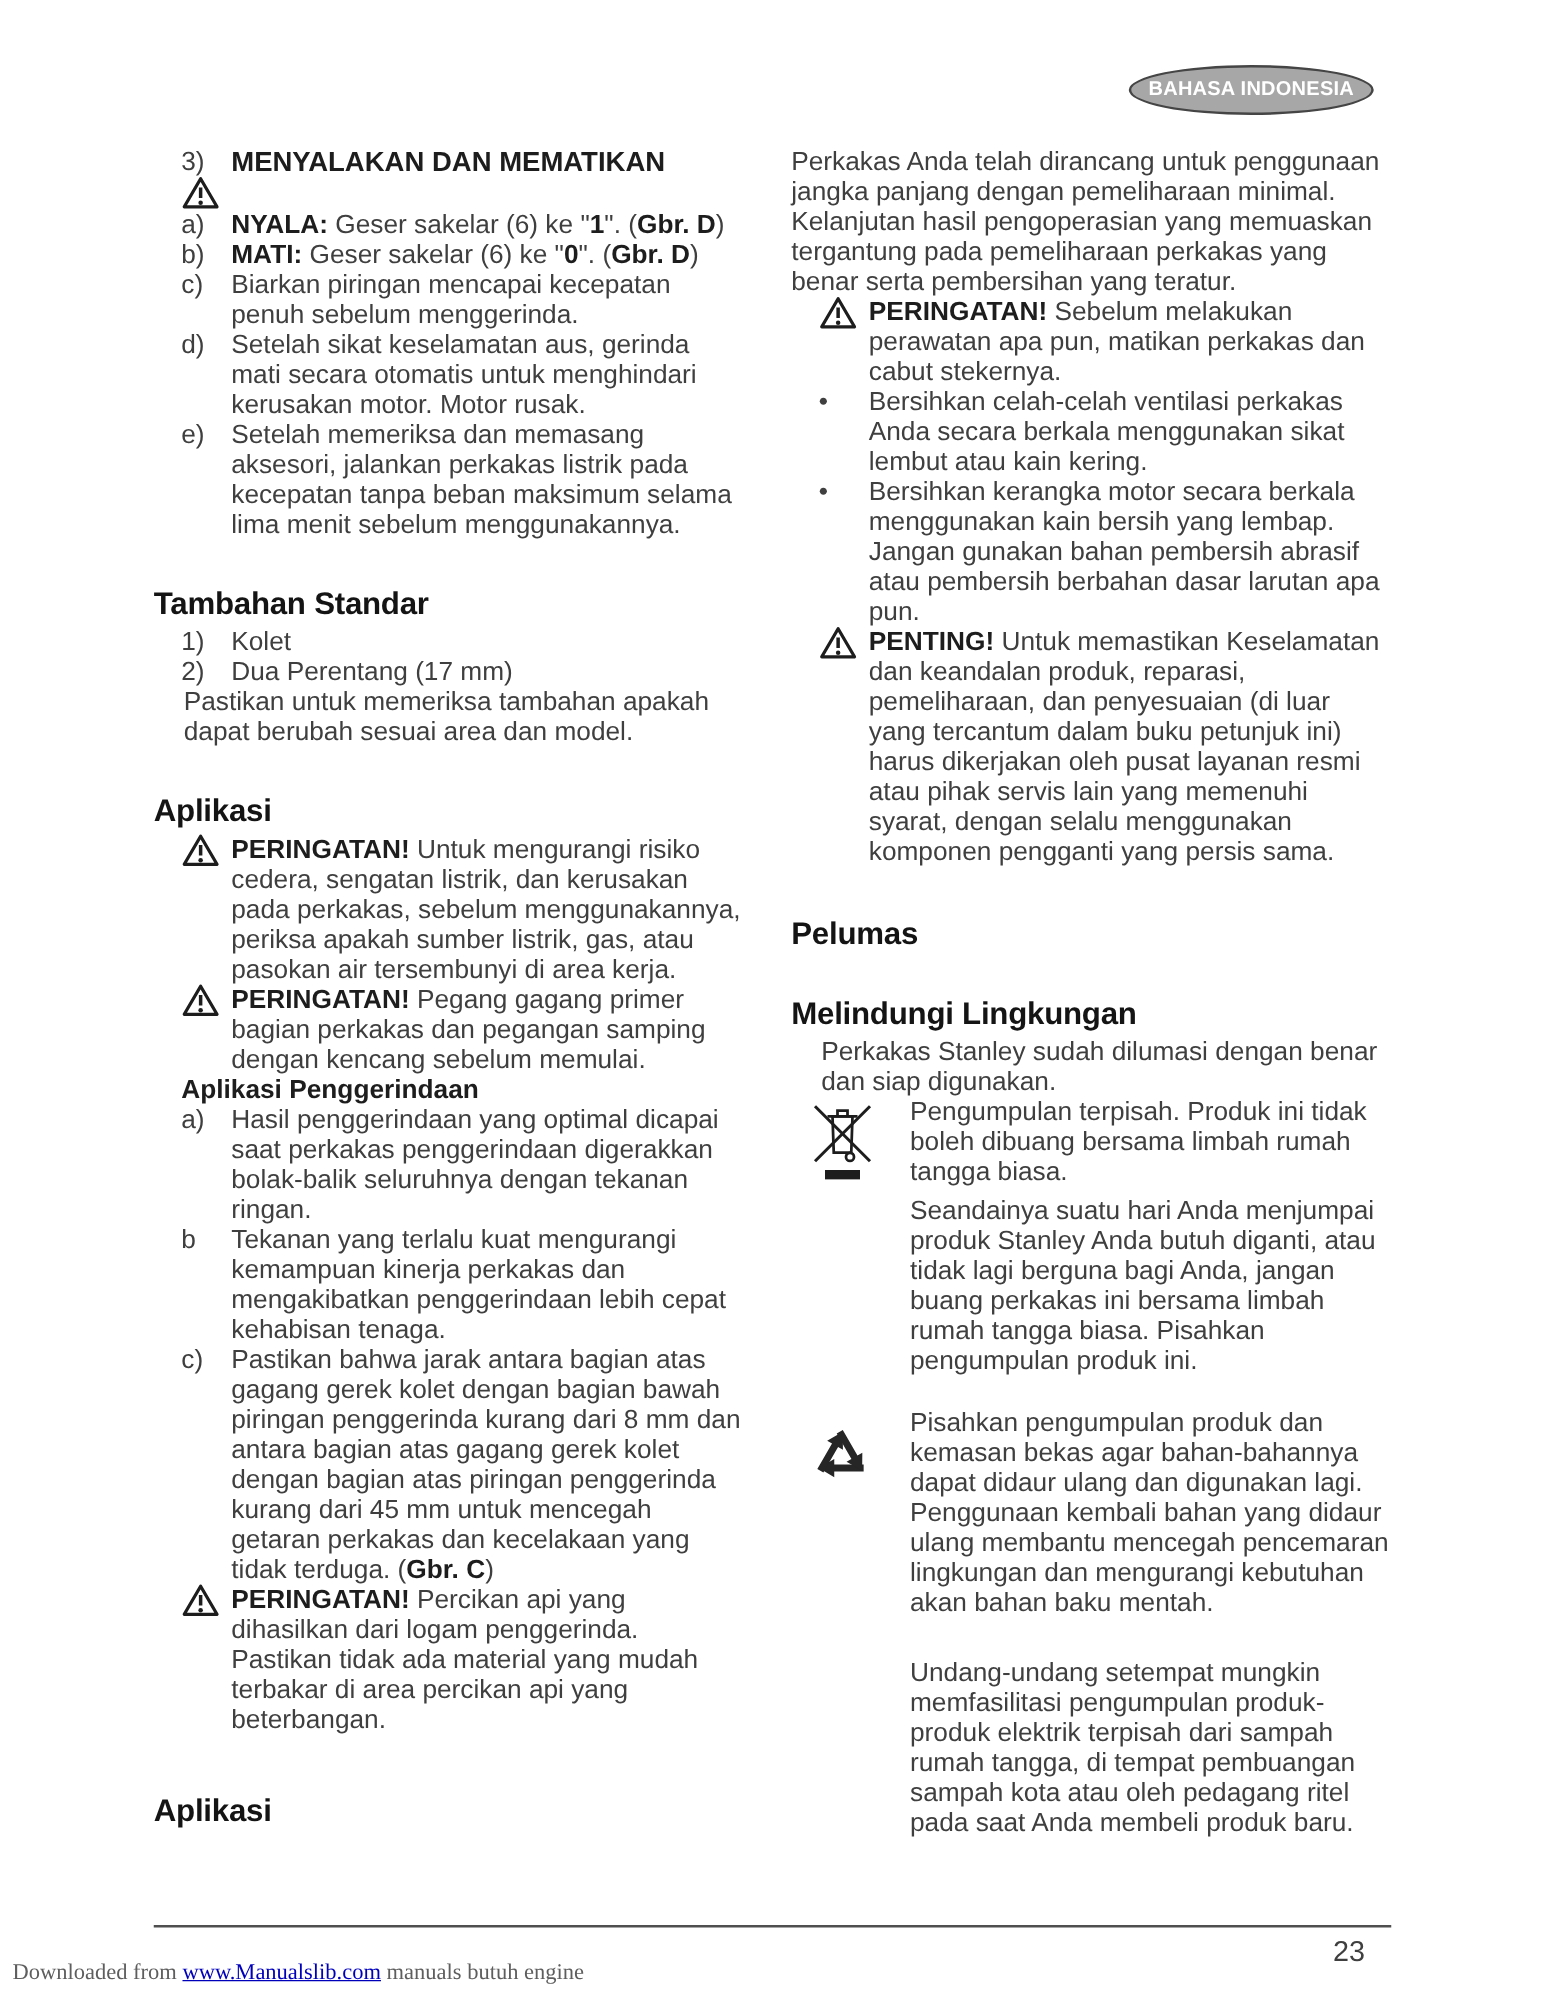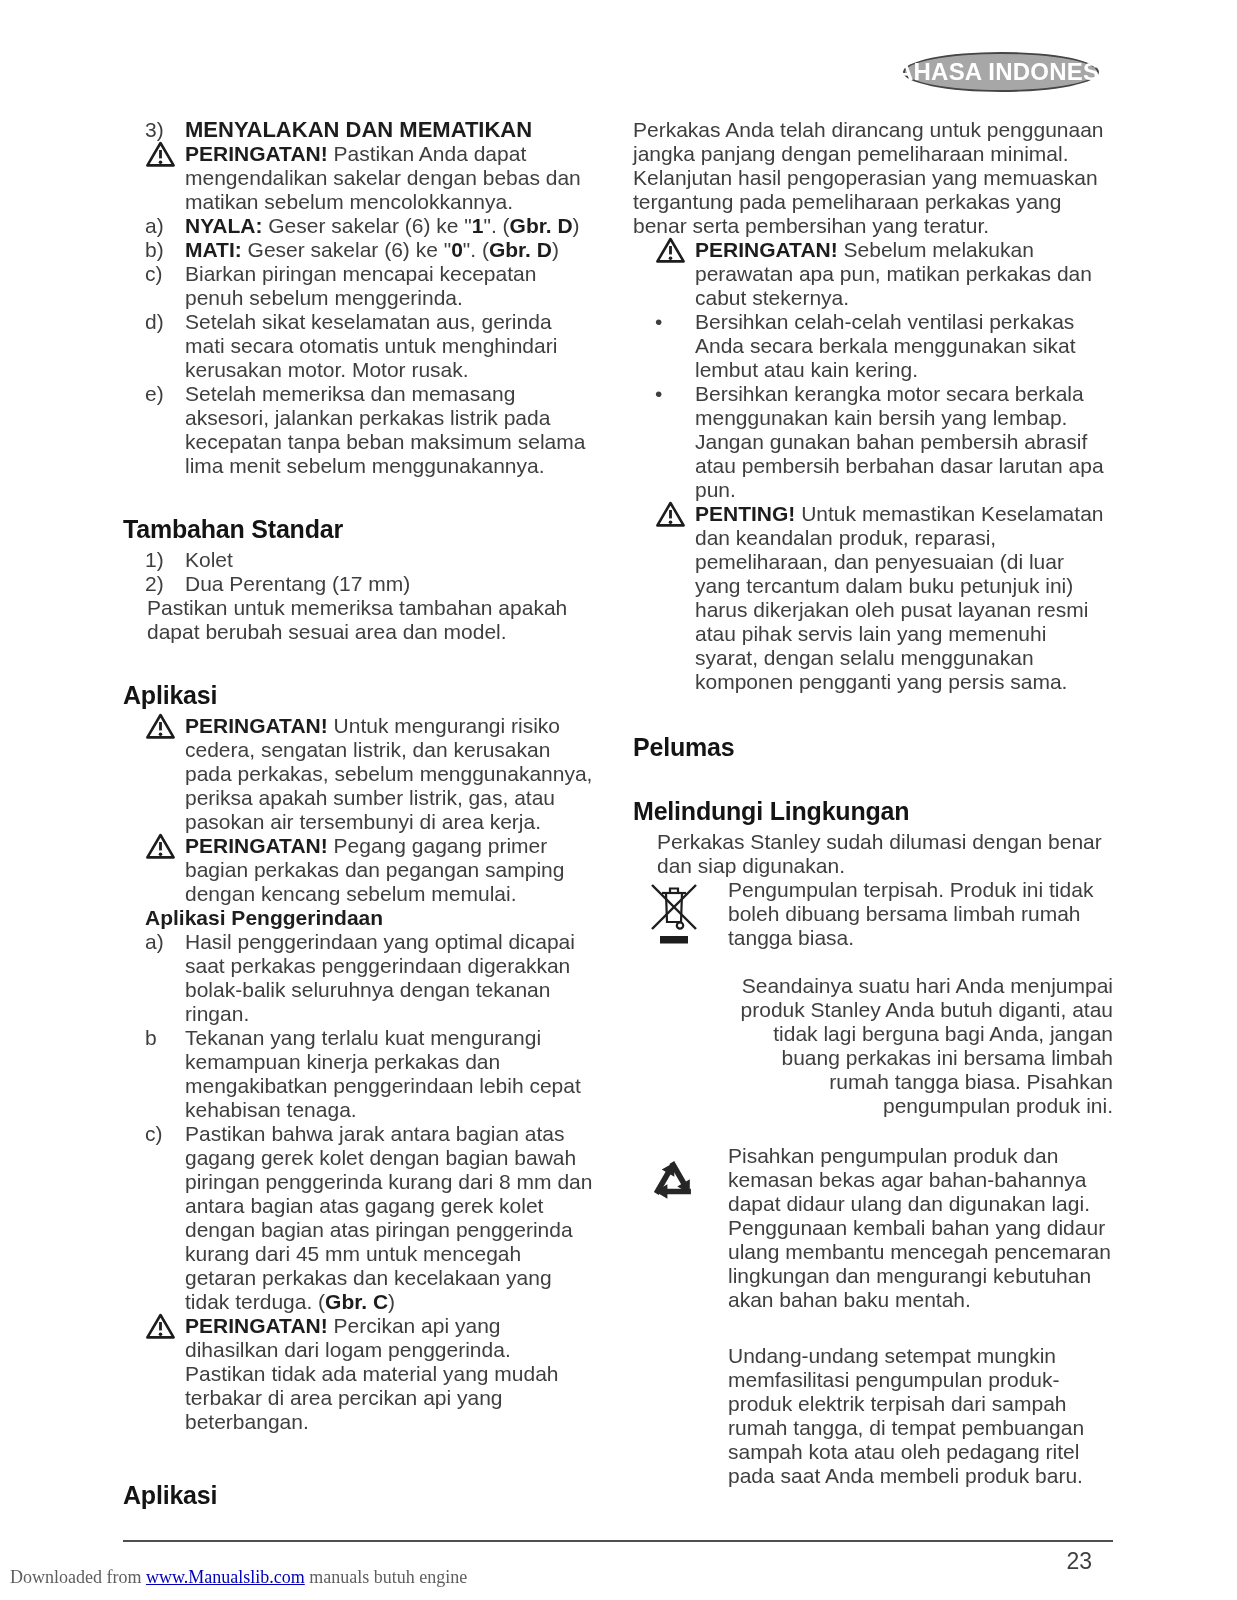--- a/index.html
+++ b/index.html
@@ -3,21 +3,21 @@
 <meta charset="utf-8">
 <style>
   html,body{margin:0;padding:0;background:#ffffff;}
   .page{
     position:relative;width:1237px;height:1600px;background:#ffffff;overflow:hidden;
     font-family:"Liberation Sans","DejaVu Sans",sans-serif;color:#3f3f3f;
   }
   .badge{
     position:absolute;left:903px;top:52px;width:196px;height:40px;
     background:#a7a7a7;border:2px solid #454545;border-radius:50%;
-    color:#ffffff;font-weight:bold;font-size:24px;letter-spacing:0.2px;
+    color:#ffffff;font-weight:bold;font-size:16px;letter-spacing:0.2px;
     display:flex;align-items:center;justify-content:center;white-space:nowrap;box-sizing:border-box;
   }
   .col{position:absolute;top:118px;font-size:21px;line-height:24px;}
   .col-left{left:123px;width:470px;}
   .col-right{left:633px;width:480px;}
   .blk{margin:0;}
   .row{display:flex;align-items:flex-start;}
   .gut{flex:0 0 62px;padding-left:22px;box-sizing:border-box;}
   .bd{flex:1 1 auto;min-width:0;}
   .b{font-weight:bold;color:#1d1d1d;}
@@ -52,21 +52,20 @@
         <span class="bd"><span class="b">MENYALAKAN DAN MEMATIKAN</span></span>
       </div>
       <div class="blk warning row">
         <span class="gut icon-gut">
           <svg width="31" height="28" viewBox="0 0 31 28">
             <path d="M15.5 3 L28.6 25.4 L2.4 25.4 Z" fill="none" stroke="#1d1d1d" stroke-width="2.6" stroke-linejoin="round"></path>
             <line x1="15.5" y1="10" x2="15.5" y2="18.4" stroke="#1d1d1d" stroke-width="2.8"></line>
             <circle cx="15.5" cy="22.2" r="1.8" fill="#1d1d1d"></circle>
           </svg>
         </span>
-        <span class="bd"><span class="lead">PERINGATAN!</span> <span>Pastikan Anda dapat mengendalikan sakelar dengan bebas dan matikan sebelum mencolokkannya.</span></span>
       </div>
       <div class="blk item row">
         <span class="gut">a)</span>
         <span class="bd"><span class="b">NYALA:</span><span> Geser sakelar (6) ke "</span><span class="b">1</span><span>". (</span><span class="b">Gbr. D</span><span>)</span></span>
       </div>
       <div class="blk item row">
         <span class="gut">b)</span>
         <span class="bd"><span class="b">MATI:</span><span> Geser sakelar (6) ke "</span><span class="b">0</span><span>". (</span><span class="b">Gbr. D</span><span>)</span></span>
       </div>
       <div class="blk item row">
@@ -181,21 +180,21 @@
             </g>
             <g stroke="#1d1d1d" stroke-width="2.4">
               <line x1="7" y1="7" x2="51" y2="51"></line>
               <line x1="51" y1="7" x2="7" y2="51"></line>
             </g>
             <rect x="15" y="58" width="28" height="7.5" fill="#1d1d1d"></rect>
           </svg>
         </span>
         <span class="bd"><span>Pengumpulan terpisah. Produk ini tidak boleh dibuang bersama limbah rumah tangga biasa.</span></span>
       </div>
-      <div class="blk para ind-large" style="margin-top: 24px; text-align: right;"><span>Seandainya suatu hari Anda menjumpai produk Stanley Anda butuh diganti, atau tidak lagi berguna bagi Anda, jangan buang perkakas ini bersama limbah rumah tangga biasa. Pisahkan pengumpulan produk ini.</span></div>
+      <div class="blk para ind-large" style="margin-top: 7px;"><span>Seandainya suatu hari Anda menjumpai produk Stanley Anda butuh diganti, atau tidak lagi berguna bagi Anda, jangan buang perkakas ini bersama limbah rumah tangga biasa. Pisahkan pengumpulan produk ini.</span></div>
       <div class="blk icon-para row" style="margin-top: 26px;">
         <span class="big-gut">
           <svg class="recycle-box" width="56" height="56" viewBox="0 0 100 100">
             <g fill="#262626">
               <path id="ra" d="M82 69 L40 69 L40 61 L18 74 L40 87 L40 79 L82 79 Z"></path>
               <use href="#ra" transform="rotate(120 50 58)"></use>
               <use href="#ra" transform="rotate(240 50 58)"></use>
             </g>
           </svg>
         </span>

